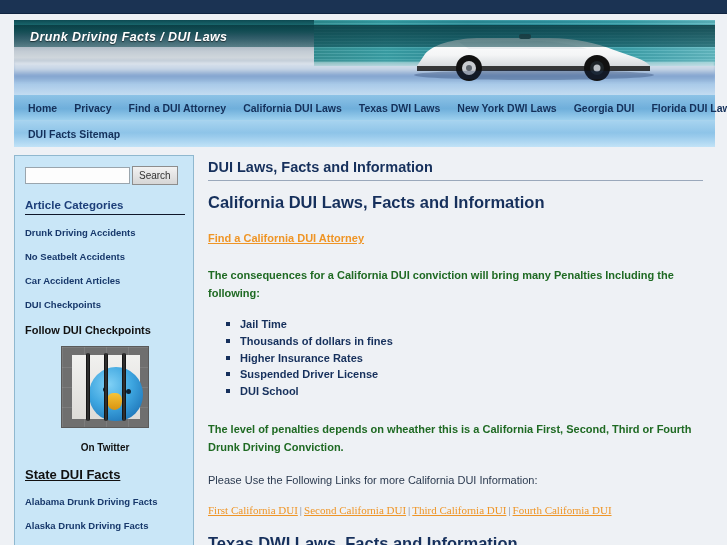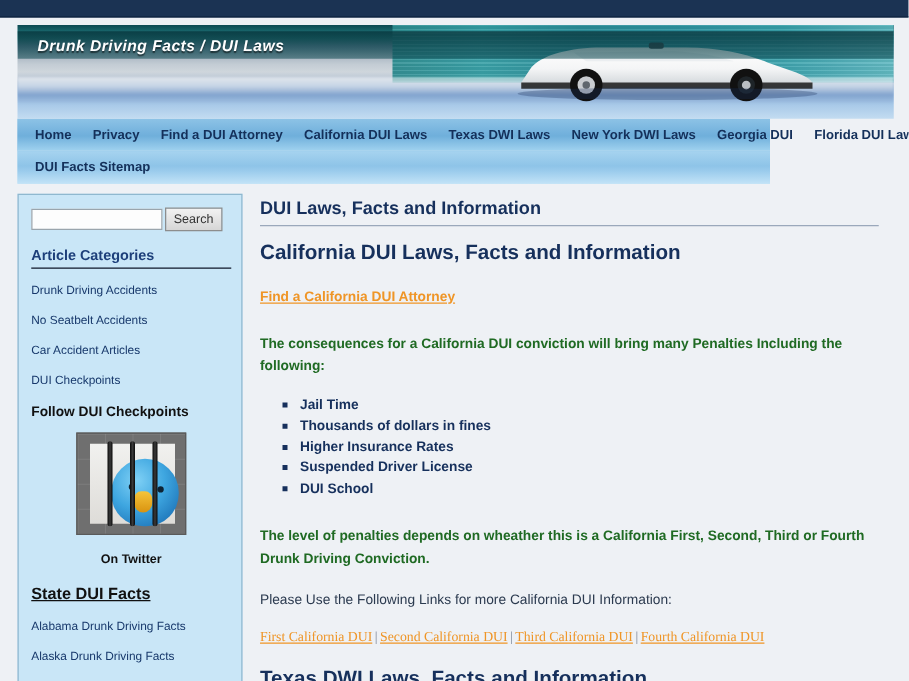--- a/index.html
+++ b/index.html
@@ -103,21 +103,21 @@
   
   .car-wrap {
     position: absolute;
     left: 385px; top: 10px;
     width: 300px; height: 52px;
     z-index: 4;
   }
 
   
   .navbar {
-    width: 602px;
+    width: 701px;
     background: linear-gradient(to bottom, #9ecbe8 0%, #7cb8e0 48%, #9ed2ee 52%, #bfe2f5 100%);
   }
   .nav-row {
     display: flex;
     align-items: center;
     height: 26px;
     padding-left: 14px;
     background: linear-gradient(to bottom, #8dc3e6 0%, #74b2dd 45%, #6fafdb 55%, #9dd0ee 100%);
     border-bottom: 1px solid #a9d4ee;
   }
@@ -178,21 +178,21 @@
     font-size: 11.5px;
     font-weight: bold;
     color: #1d3f7a;
     padding-bottom: 3px;
     border-bottom: 1px solid #0f172a;
     margin-bottom: 12px;
   }
   .side-link {
     display: block;
     font-size: 9.5px;
-    font-weight: normal;
+    font-weight: bold;
     color: #17386b;
     margin-bottom: 13px;
     text-decoration: none;
     cursor: pointer;
   }
   .follow-heading {
     font-size: 11px;
     font-weight: bold;
     color: #111111;
     margin: 14px 0 10px 0;

